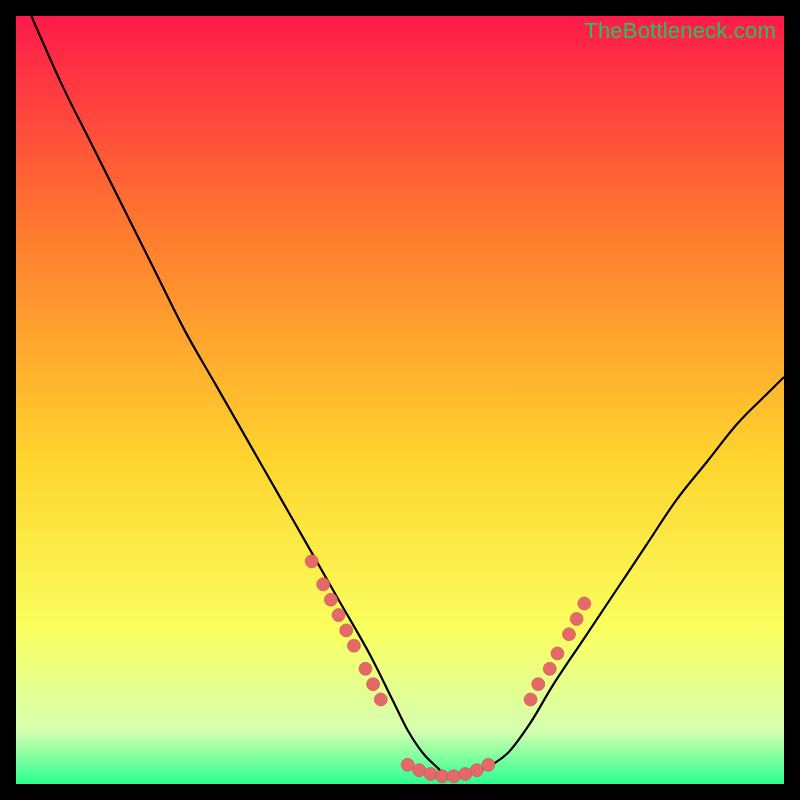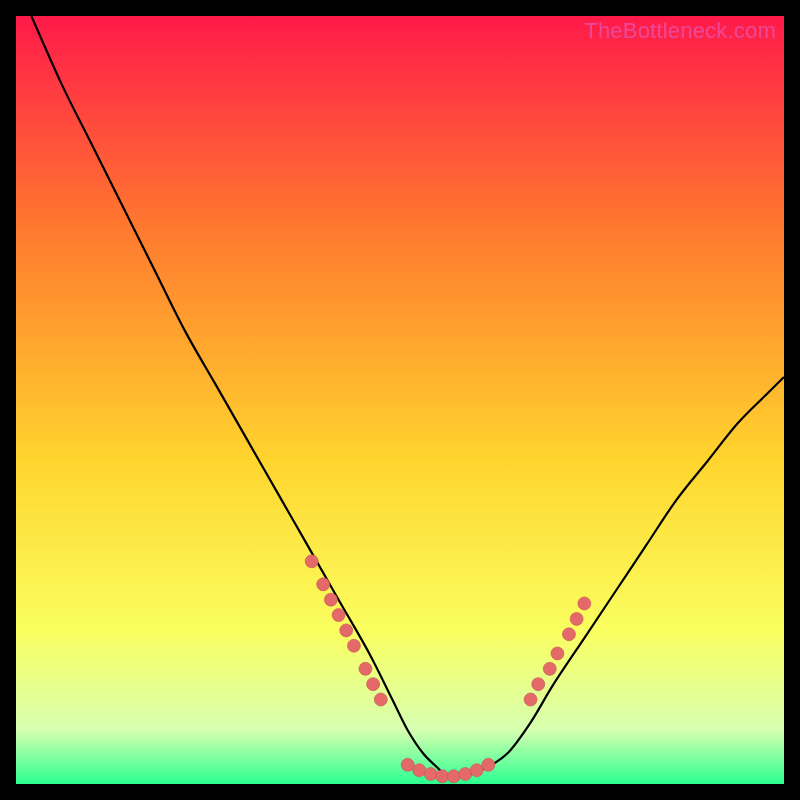--- a/index.html
+++ b/index.html
@@ -23,21 +23,21 @@
     left: 0; top: 0;
     width: 100%; height: 100%;
   }
   .watermark {
     position: absolute;
     top: 2px;
     right: 8px;
     font-family: Arial, Helvetica, sans-serif;
     font-size: 22px;
     font-weight: 500;
-    color: #ec4899;
+    color: #22c55e;
     letter-spacing: 0.2px;
   }
   .curve-svg {
     position: absolute;
     left: 0; top: 0;
     width: 100%;
     height: 100%;
   }
 </style>
 </head>

